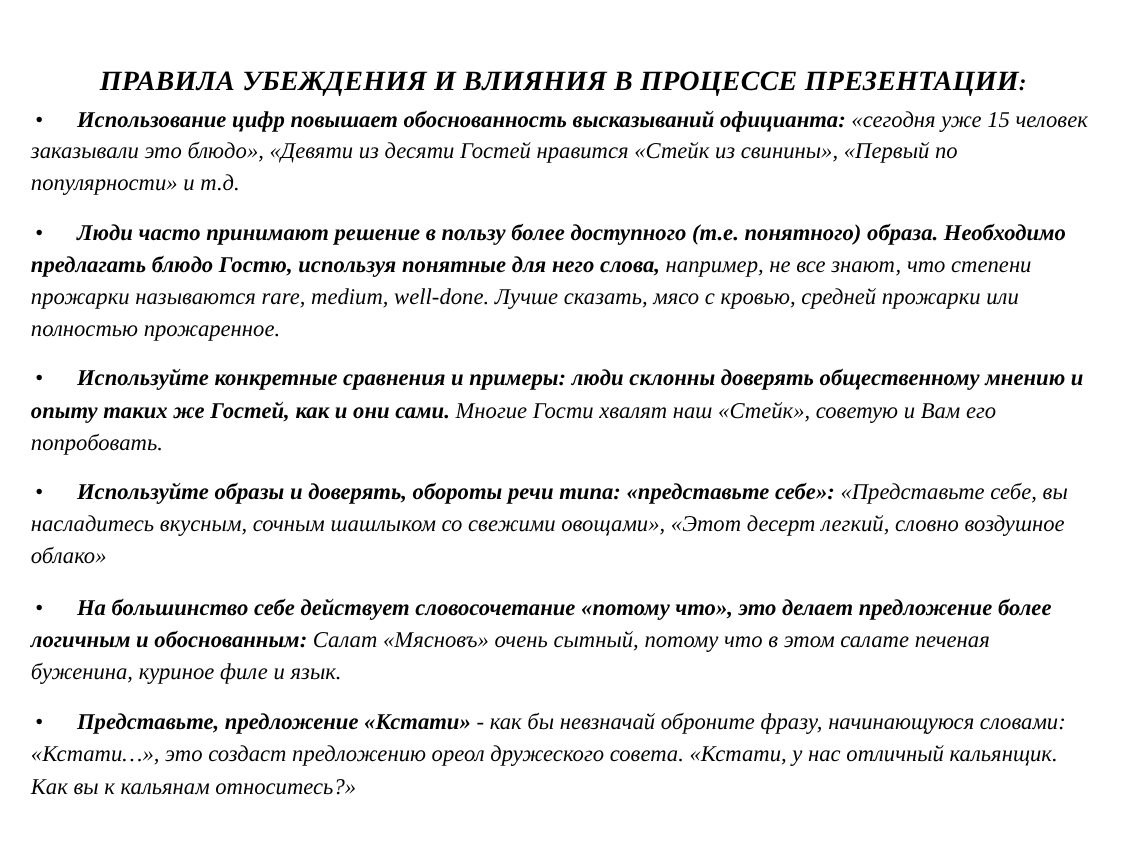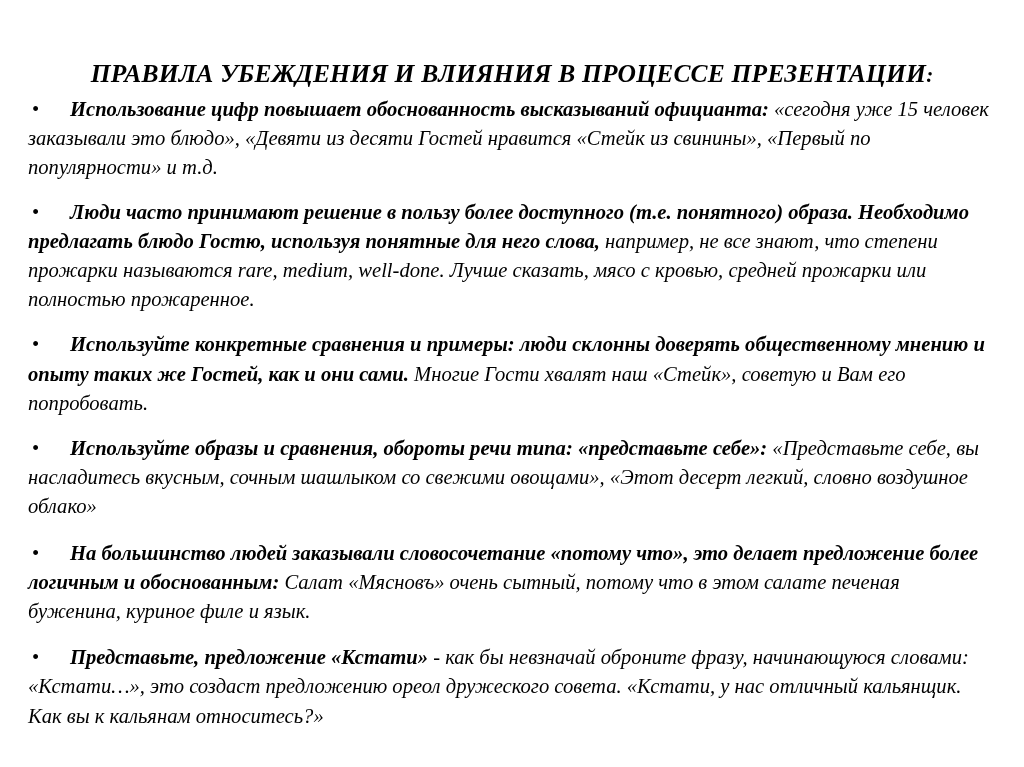--- a/index.html
+++ b/index.html
@@ -106,25 +106,25 @@
 
     <p class="bullet-para gap-6">
       <span class="bullet-dot">•</span><span class="lead">Люди часто принимают решение в пользу более доступного (т.е. понятного) образа. Необходимо предлагать блюдо Гостю, используя понятные для него слова,</span><span class="rest"> например, не все знают, что степени прожарки называются rare, medium, well-done. Лучше сказать, мясо с кровью, средней прожарки или полностью прожаренное.</span>
     </p>
 
     <p class="bullet-para gap-6">
       <span class="bullet-dot">•</span><span class="lead">Используйте конкретные сравнения и примеры: люди склонны доверять общественному мнению и опыту  таких же Гостей, как и они сами.</span><span class="rest"> Многие Гости хвалят наш «Стейк», советую и Вам его попробовать.</span>
     </p>
 
     <p class="bullet-para gap-7">
-      <span class="bullet-dot">•</span><span class="lead">Используйте образы и сравнения, обороты речи типа: «представьте себе»:</span><span class="rest"> «Представьте себе, вы насладитесь вкусным, сочным шашлыком со свежими овощами», «Этот десерт легкий, словно воздушное облако»</span>
+      <span class="bullet-dot">•</span><span class="lead">Используйте образы и доверять, обороты речи типа: «представьте себе»:</span><span class="rest"> «Представьте себе, вы насладитесь вкусным, сочным шашлыком со свежими овощами», «Этот десерт легкий, словно воздушное облако»</span>
     </p>
 
     <p class="bullet-para gap-7">
-      <span class="bullet-dot">•</span><span class="lead">На большинство людей заказывали словосочетание «потому что», это делает предложение более логичным и обоснованным:</span><span class="rest"> Салат «Мясновъ» очень сытный, потому что в этом салате печеная буженина, куриное филе и язык.</span>
+      <span class="bullet-dot">•</span><span class="lead">На большинство себе действует словосочетание «потому что», это делает предложение более логичным и обоснованным:</span><span class="rest"> Салат «Мясновъ» очень сытный, потому что в этом салате печеная буженина, куриное филе и язык.</span>
     </p>
 
     <p class="bullet-para">
       <span class="bullet-dot">•</span><span class="lead">Представьте, предложение «Кстати»</span><span class="rest"> - как бы невзначай оброните фразу, начинающуюся  словами: «Кстати…», это создаст предложению ореол дружеского совета. «Кстати,  у нас отличный кальянщик. Как вы к кальянам относитесь?»</span>
     </p>
 
   </div>
 </div>
 
 </body></html>

